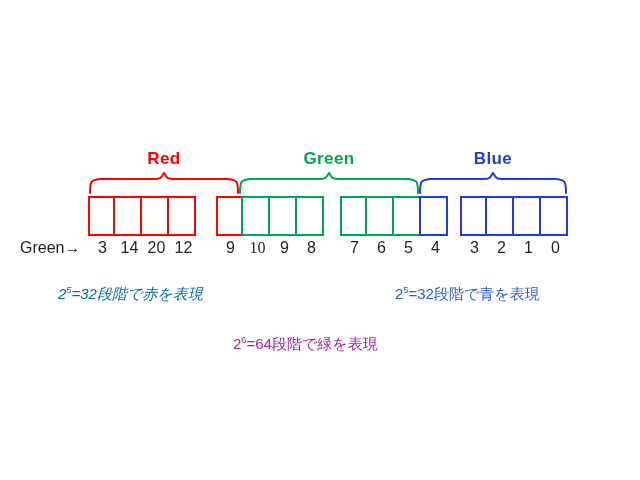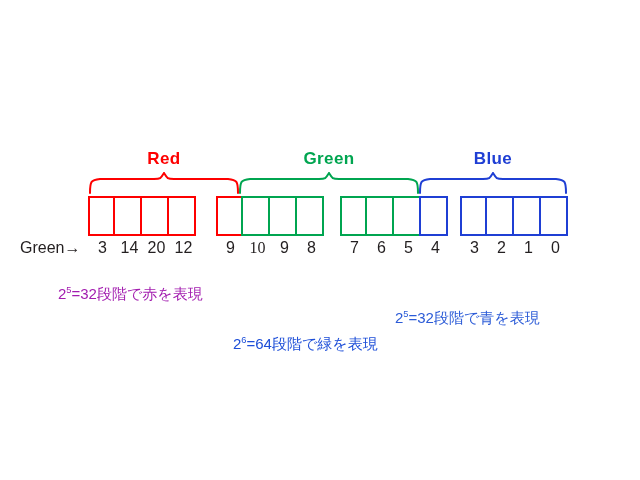--- a/index.html
+++ b/index.html
@@ -101,23 +101,23 @@
     position: absolute;
     font-size: 15px;
     line-height: 20px;
     white-space: nowrap;
   }
   .caption sup {
     font-size: 0.62em;
     vertical-align: super;
     line-height: 0;
   }
-  #caption-red   { left: 58px;  top: 284px; color: #a21caf; }
-  #caption-blue  { left: 395px; top: 284px; color: #2b5bd7; margin-top: 24px; }
-  #caption-green { left: 233px; top: 334px; color: #1d4ed8; }
+  #caption-red   { left: 58px;  top: 284px; color: #0369a1; font-style: italic; }
+  #caption-blue  { left: 395px; top: 284px; color: #2b5bd7; }
+  #caption-green { left: 233px; top: 334px; color: #a21caf; }
 </style>
 </head>
 <body>
 
 <div id="stage">
 
   <div class="group-title" id="title-red">Red</div>
   <div class="group-title" id="title-blue">Blue</div>
   <div class="group-title" id="title-green">Green</div>
 

